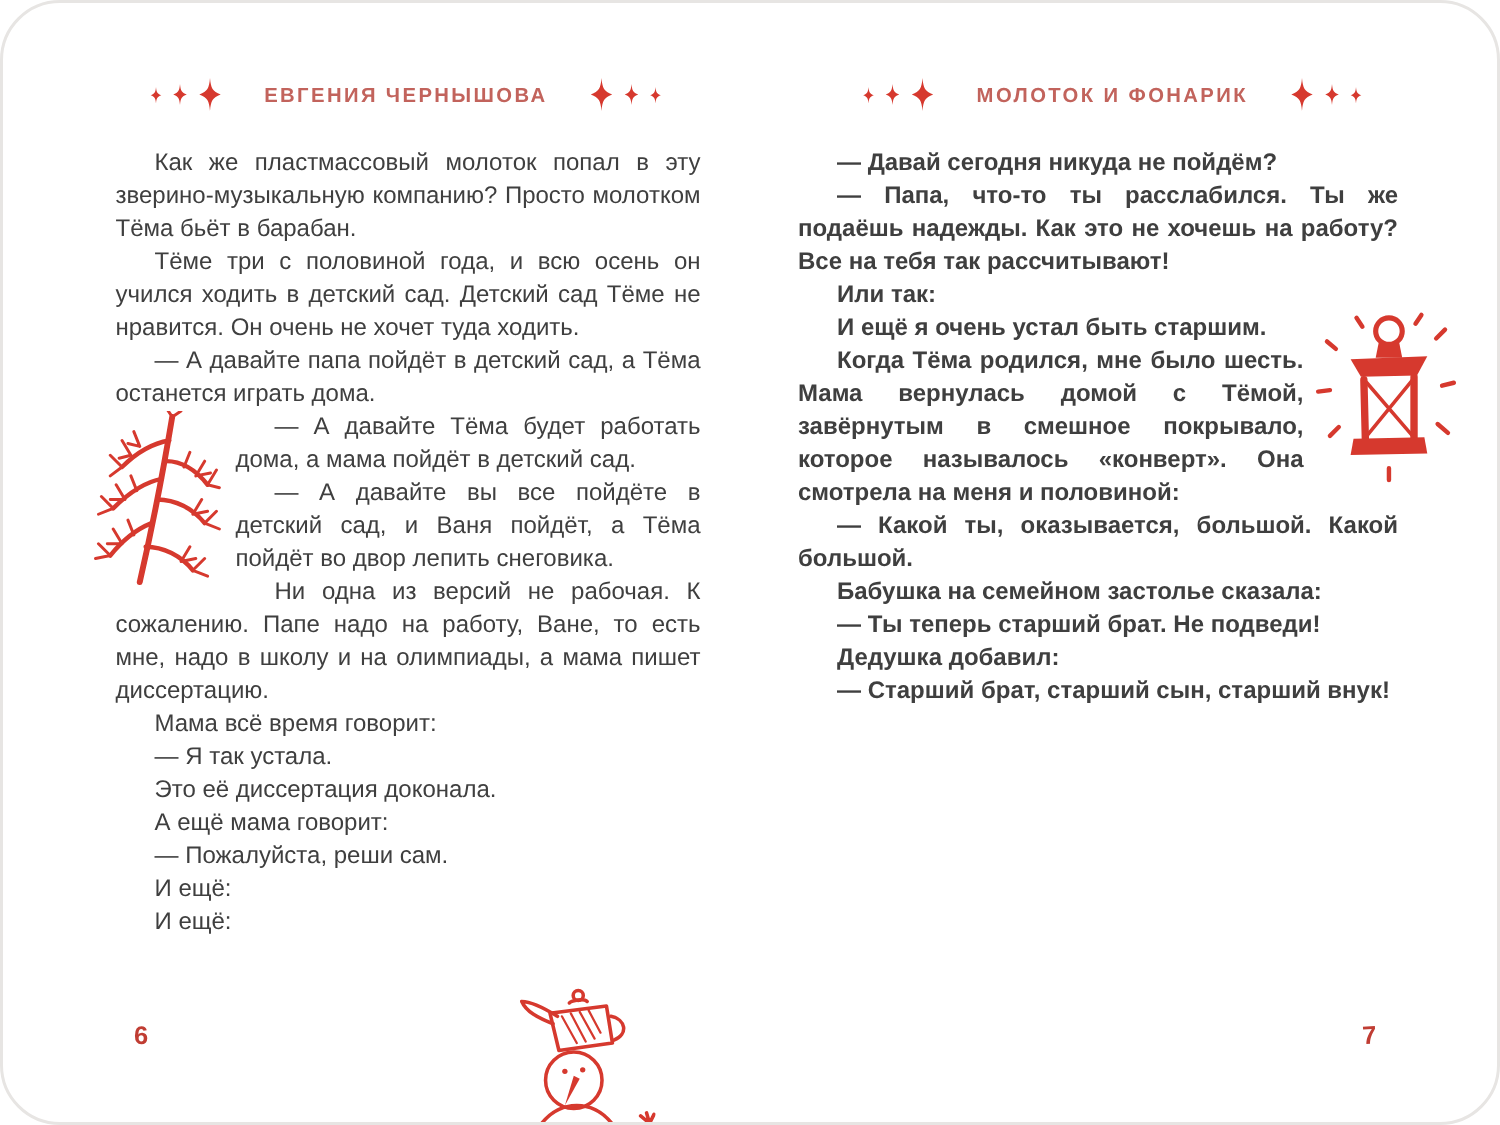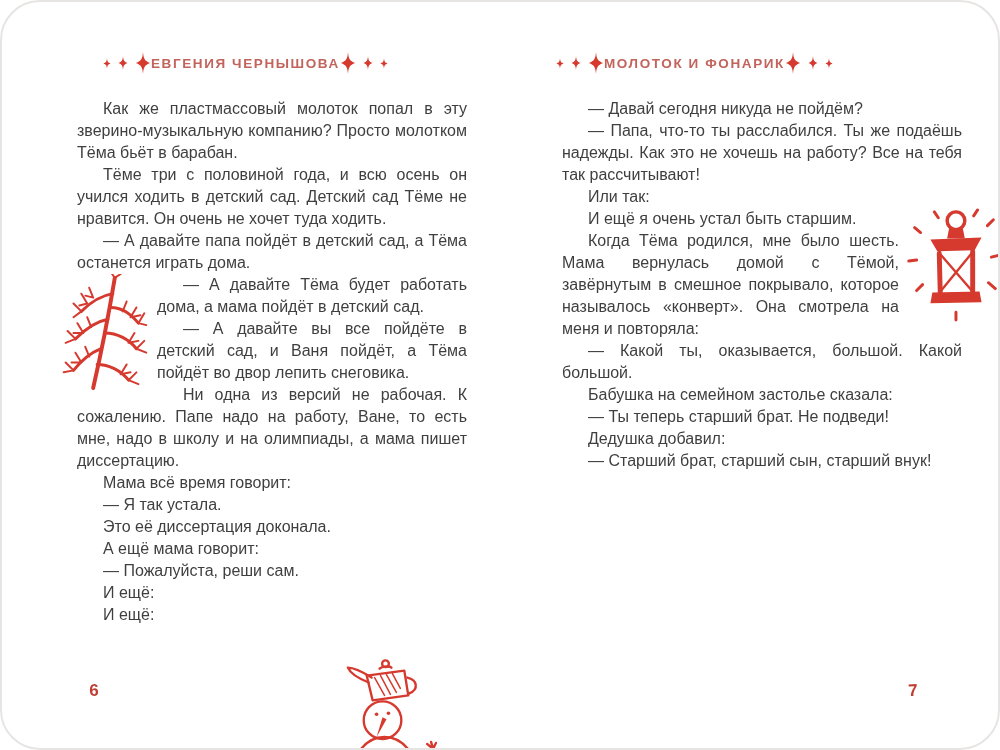--- a/index.html
+++ b/index.html
@@ -9,22 +9,22 @@
     background:#ffffff;
     border:2px solid #e7e5e3;
     border-radius:40px;
     box-sizing:border-box;
     overflow:hidden;
     font-family:"Liberation Sans","DejaVu Sans",sans-serif;
   }
   
   .running-head{
     position:absolute;top:46px;height:30px;
-    display:flex;align-items:center;justify-content:flex-start;
-    box-sizing:border-box;padding:0 26px;
+    display:flex;align-items:center;justify-content:flex-end;
+    box-sizing:border-box;padding:0 26px;gap:28px;
   }
   .head-left{left:75px;width:390px;}
   .head-right{left:528px;width:404px;}
   .head-title{
     color:#c2635c;
     font-size:13.5px;font-weight:bold;
     letter-spacing:1.6px;
     white-space:nowrap;
   }
   .sparkles{display:flex;align-items:center;gap:7px;}
@@ -33,21 +33,21 @@
   .sp-m{height:14px;width:10px;}
   .sp-l{height:22px;width:16px;}
   
   .text-col{
     position:absolute;top:96px;
     color:#3f3f3f;
     font-size:16px;line-height:22px;
     text-align:justify;
   }
   .col-left{left:75px;width:390px;}
-  .col-right{left:560px;width:400px;}
+  .col-right{left:530px;width:400px;font-weight:bold;}
   .para{margin:0;text-indent:26px;}
   
   .push-l{float:left;width:0;}
   .push-r{float:right;width:0;}
   .fir-float{float:left;clear:left;width:72px;height:112px;margin:0 8px 4px 0;}
   .fir-float svg{width:100px;height:118px;margin-left:-24px;margin-top:-4px;}
   .snowman-float{float:right;clear:right;width:104px;height:170px;margin:0 30px 0 6px;}
   .snowman-float svg{width:104px;height:170px;}
   .lantern-float{float:right;clear:right;width:55px;height:118px;margin-left:8px;position:relative;}
   .lantern-float svg{position:absolute;top:0;right:-42px;width:100px;height:118px;}
@@ -186,21 +186,21 @@
         <path class="draw" stroke-width="5" d="M35 48 L36 88 M69 46 L69 88"></path>
         <path class="draw" stroke-width="2.4" d="M37 50 L68 86 M68 48 L37 86"></path>
         <path class="fill-red" d="M28 88 L76 87 L78 98 L26 99 Z"></path>
         <path class="draw" stroke-width="3" d="M10 22 L16 27 M90 14 L84 20 M4 56 L12 55 M96 50 L88 52 M12 86 L18 80 M92 84 L85 78 M52 108 L52 116 M30 6 L34 12 M74 4 L70 10"></path>
       </svg>
     </div>
   <p class="para">— Давай сегодня никуда не пойдём?</p>
       <p class="para">— Папа, что-то ты расслабился. Ты же подаёшь надежды. Как это не хочешь на работу? Все на тебя так рассчитывают!</p>
       <p class="para">Или так:</p>
       <p class="para">И ещё я очень устал быть старшим.</p>
-      <p class="para">Когда Тёма родился, мне было шесть. Мама вернулась домой с Тёмой, завёрнутым в смешное покрывало, которое называлось «конверт». Она смотрела на меня и повторяла:</p>
+      <p class="para">Когда Тёма родился, мне было шесть. Мама вернулась домой с Тёмой, завёрнутым в смешное покрывало, которое называлось «конверт». Она смотрела на меня и половиной:</p>
       <p class="para">— Какой ты, оказывается, большой. Какой большой.</p>
       <p class="para">Бабушка на семейном застолье сказала:</p>
       <p class="para">— Ты теперь старший брат. Не подведи!</p>
       <p class="para">Дедушка добавил:</p>
       <p class="para">— Старший брат, старший сын, старший внук!</p>
     </div>
 
   <div class="folio folio-left">6</div>
   <div class="folio folio-right">7</div>
 

